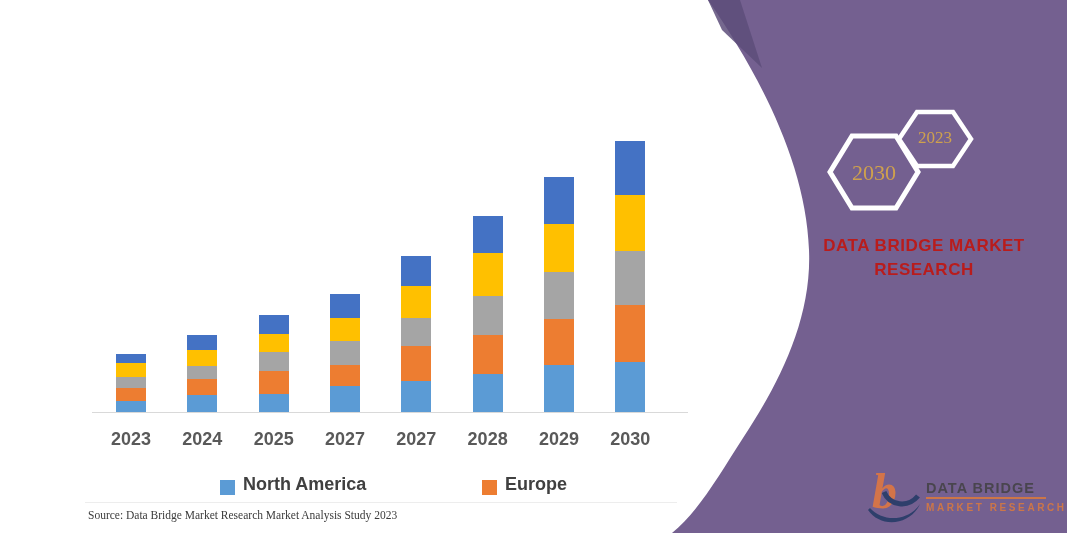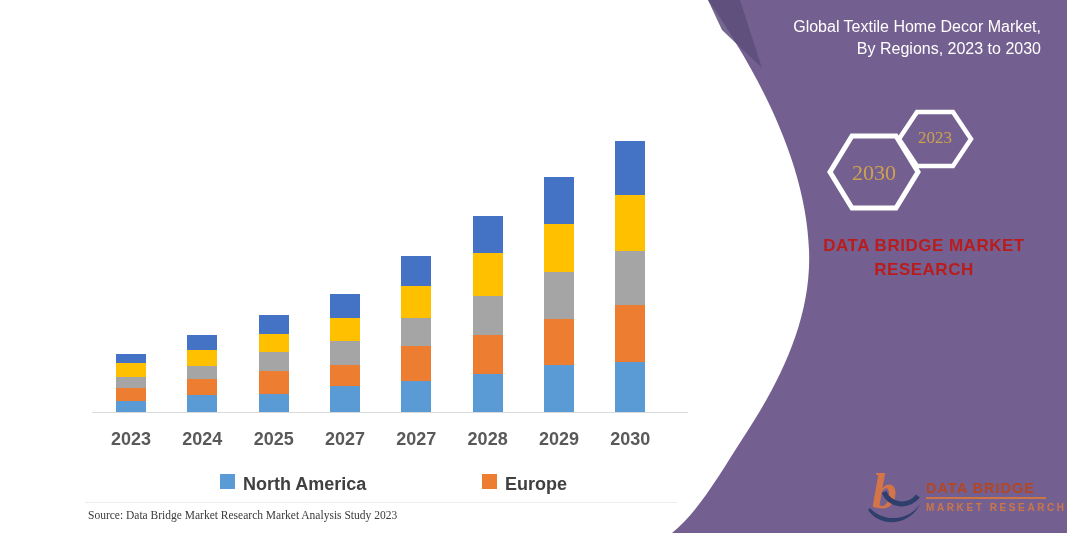--- a/index.html
+++ b/index.html
@@ -9,40 +9,40 @@
   
   .chart-title{position:absolute;left:90px;top:36px;width:550px;text-align:center;
     font-size:17px;line-height:22px;color:#3E5F8E;}
   .plot{position:absolute;left:95px;top:118px;width:578px;height:295px;}
   .bar{position:absolute;bottom:0;width:30px;display:flex;flex-direction:column-reverse;}
   .bar .seg{width:100%;}
   .axis-line{position:absolute;left:92px;top:412px;width:596px;height:1px;background:#D9D9D9;}
   .xlabels{position:absolute;left:95px;top:429px;width:578px;height:24px;}
   .xlabels span{position:absolute;width:72px;text-align:center;font-size:18px;font-weight:bold;color:#595959;}
   .legend{position:absolute;top:474px;left:0;width:700px;height:22px;}
-  .legend-item{position:absolute;display:flex;align-items:flex-start;gap:8px;}
+  .legend-item{position:absolute;display:flex;align-items:flex-end;gap:8px;}
   .legend-item .swatch{width:15px;height:15px;display:inline-block;}
   .legend-item .lab{font-size:18px;font-weight:bold;color:#404040;}
   .legend-rule{position:absolute;left:85px;top:502px;width:592px;height:1px;background:#EDEDED;}
   .footer{position:absolute;left:88px;top:509px;width:582px;display:flex;justify-content:space-between;
     font-family:"Liberation Serif",serif;font-size:11.5px;color:#3b3b3b;}
 
   
   .panel-svg{position:absolute;left:0;top:0;width:1067px;height:533px;}
   .panel-title{position:absolute;right:26px;top:16px;width:330px;text-align:right;
     font-size:16px;line-height:22px;color:#ffffff;}
   .hex-label{position:absolute;font-family:"Liberation Serif",serif;color:#CFA14D;text-align:center;}
   .hex-label.big{left:830px;top:160px;width:88px;font-size:22px;}
   .hex-label.small{left:899px;top:128px;width:72px;font-size:17px;}
   .brand{position:absolute;left:808px;top:234px;width:232px;text-align:center;
     font-size:17px;line-height:24px;font-weight:bold;color:#CFA14D;letter-spacing:.5px;}
   .logo{position:absolute;left:868px;top:458px;width:180px;height:70px;opacity:.82;}
   .logo .mark{position:absolute;left:0;top:2px;}
   .logo .ltxt{position:absolute;left:58px;top:22px;width:120px;}
-  .logo .l1{font-size:14.5px;font-weight:bold;color:#c2410c;letter-spacing:1px;white-space:nowrap;
+  .logo .l1{font-size:14.5px;font-weight:bold;color:#404040;letter-spacing:1px;white-space:nowrap;
     border-bottom:2px solid #E07B39;padding-bottom:1px;}
   .logo .l2{font-size:10px;font-weight:bold;color:#E07B39;letter-spacing:2.6px;margin-top:3px;white-space:nowrap;}
 </style>
 </head>
 <body>
 
 <div id="stage">
 
   <svg class="panel-svg" viewBox="0 0 1067 533">
     <path d="M 708,0 C 755,68 806,160 809,250 C 812,320 778,385 743,438 C 718,477 698,512 672,533 L 1067,533 L 1067,0 Z" fill="#746090"></path>
@@ -133,24 +133,20 @@
       <span class="lab">Europe</span>
     </div>
   </div>
 
   <div class="legend-rule"></div>
 
   <div class="footer">
     <span>Source: Data Bridge Market Research  Market Analysis Study 2023</span>
   </div>
 
-  <div class="panel-title">
-    <div>Global Textile Home Decor Market,</div>
-    <div>By Regions, 2023 to 2030</div>
-  </div>
 
   <div class="hex-label big" style="color: rgb(207, 161, 77);">2030</div>
   <div class="hex-label small" style="color: rgb(207, 161, 77);">2023</div>
 
   <div class="brand" style="color: #b91c1c;">
     <div>DATA BRIDGE MARKET</div>
     <div>RESEARCH</div>
   </div>
 
   <div class="logo">

